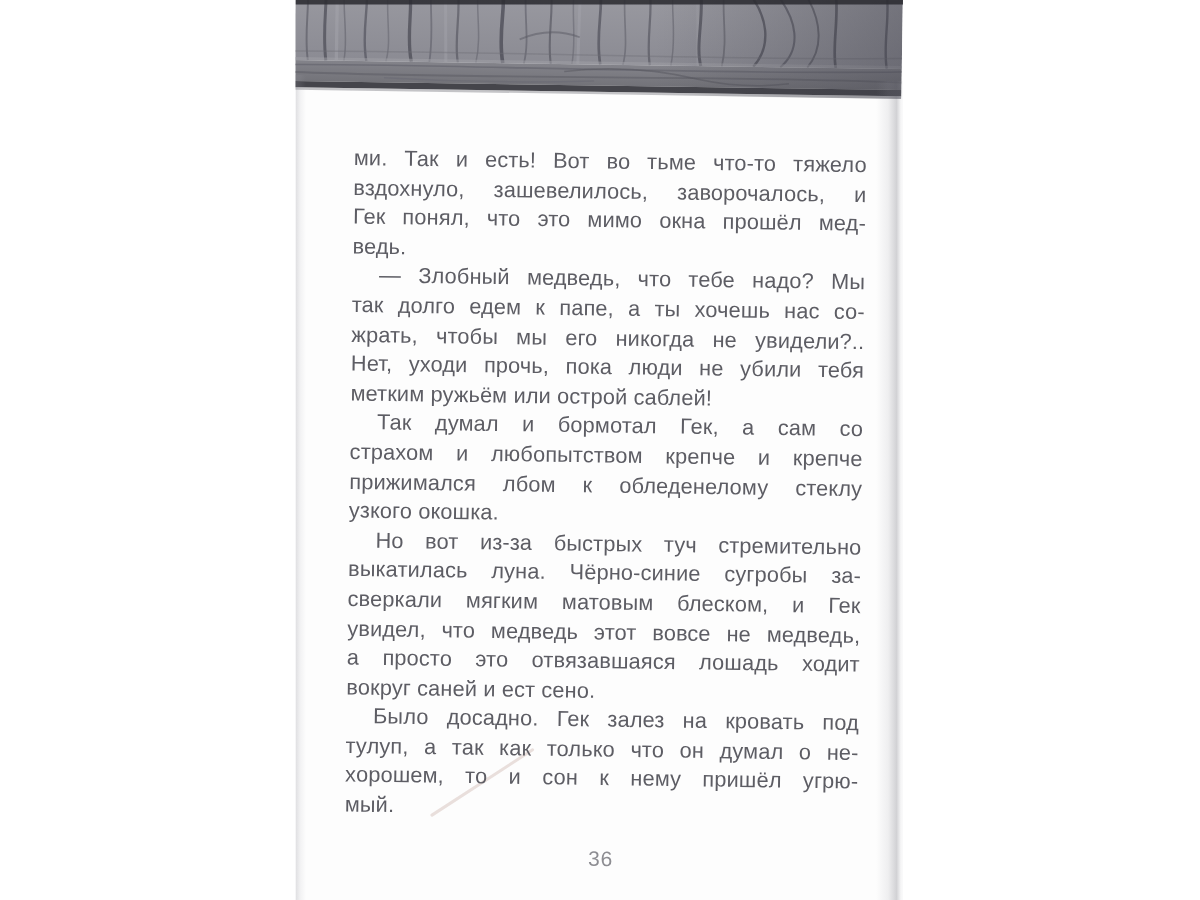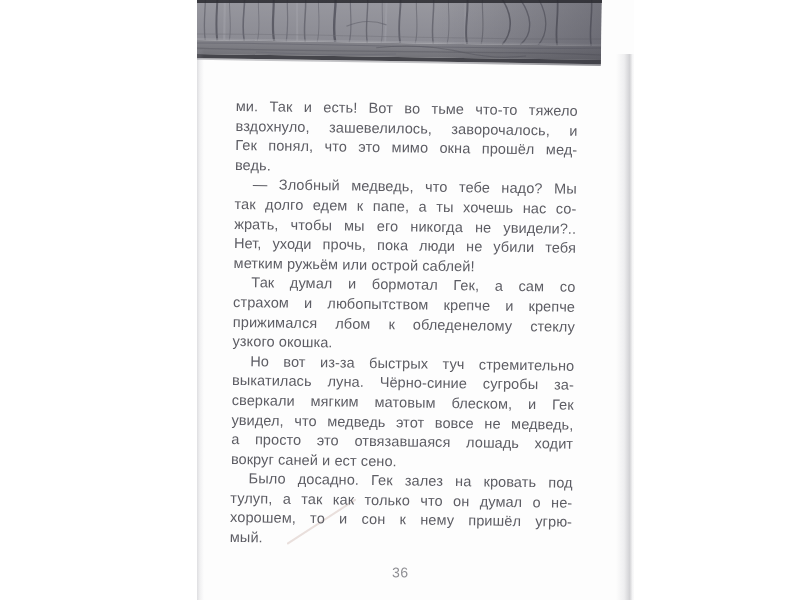--- a/index.html
+++ b/index.html
@@ -13,21 +13,20 @@
   }
   
   .photo {
     position: absolute;
     left: 197px;
     top: 0;
     width: 405px;
     height: 600px;
     background: #fdfdfd;
     overflow: hidden;
-    padding-left: 32px;
   }
   
   .wood {
     position: absolute;
     left: 0;
     top: -12px;
     width: 405px;
     height: 80px;
     transform: rotate(0.85deg);
     transform-origin: 0 0;

